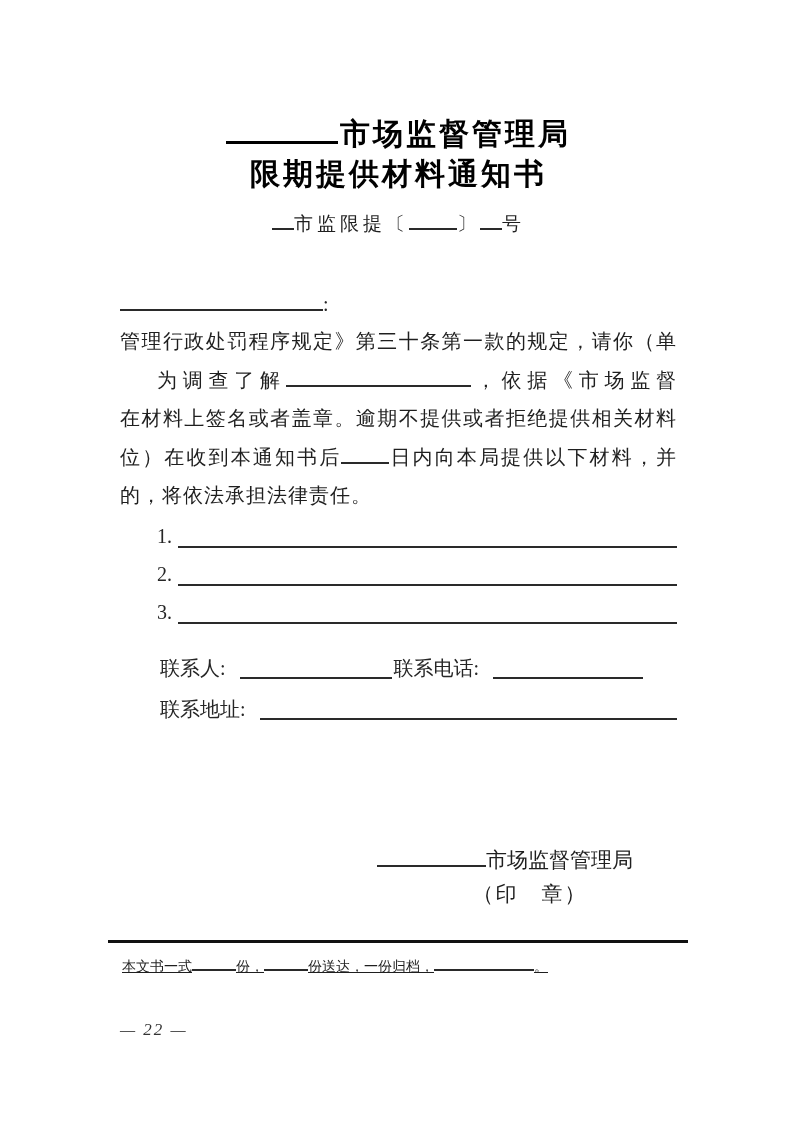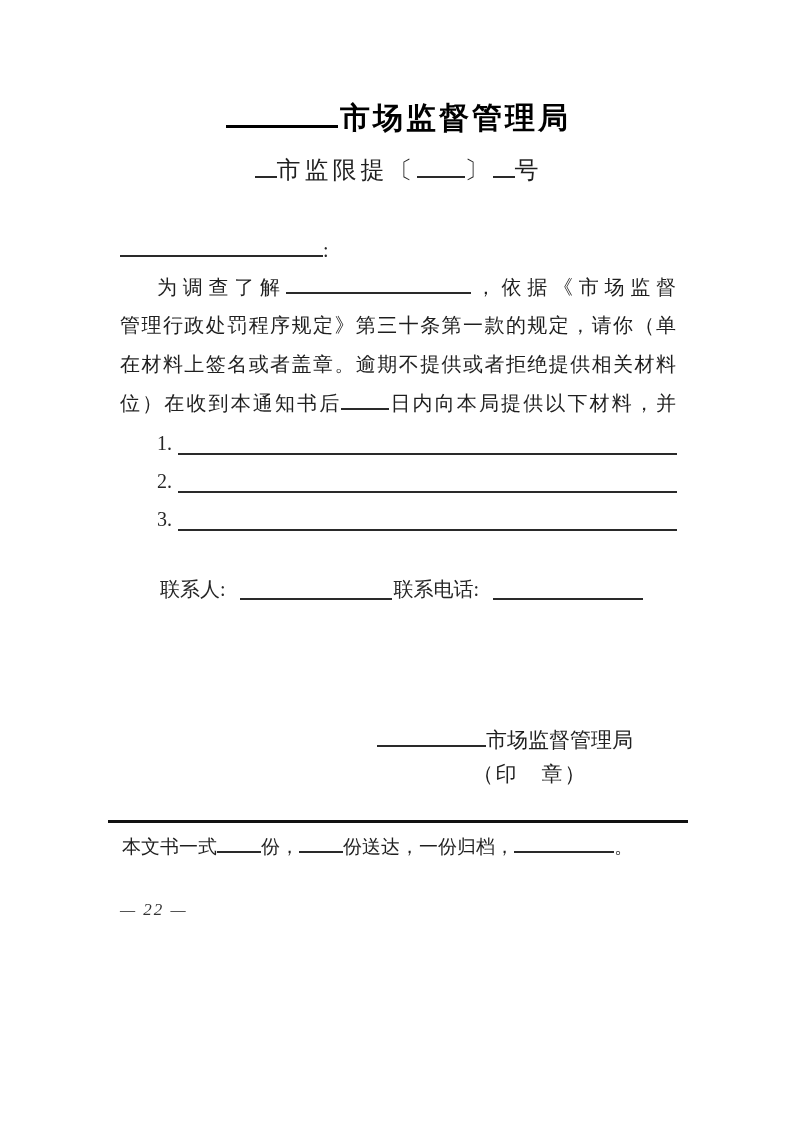--- a/index.html
+++ b/index.html
@@ -5,21 +5,21 @@
   * { margin:0; padding:0; box-sizing:border-box; }
   html,body { background:#ffffff; }
   body {
     width:793px; height:1122px;
     font-family:"Liberation Serif","DejaVu Serif",serif;
     color:#262626;
   }
   .page {
     position:relative;
     width:793px; height:1122px;
-    padding:0 116px 0 120px;
+    padding:16px 116px 0 120px;
     background:#ffffff;
     overflow:hidden;
   }
   
   .blank {
     display:inline-block;
     height:0.95em;
     border-bottom:2px solid #2a2a2a;
     vertical-align:baseline;
   }
@@ -29,21 +29,21 @@
   .fill{flex:1 1 auto;}
   
   .title-line1, .title-line2 {
     font-size:30px; line-height:40px; font-weight:bold;
     color:#000; text-align:center; letter-spacing:3px;
   }
   .title-line1 { margin-top:98px; }
   .title-blank { width:112px; border-bottom:3px solid #000; height:0.85em; margin-right:2px; }
   
   .doc-no {
-    margin-top:17px; font-size:24px; line-height:26px;
+    margin-top:17px; font-size:19px; line-height:26px;
     text-align:center; letter-spacing:4px; color:#1f1f1f;
   }
   
   .salutation { margin-top:52px; font-size:20px; line-height:30px; }
   
   .body-para { margin-top:3px; font-size:20px; color:#1f1f1f; }
   .bline {
     line-height:38.6px;
     text-align:justify;
     text-align-last:justify;
@@ -57,64 +57,66 @@
     display:flex; align-items:flex-end;
     line-height:38px; padding-left:37px;
   }
   .items .num { flex:0 0 auto; padding-right:6px; }
   .items .blank { margin-bottom:7px; }
   
   .contact-line {
     display:flex; align-items:flex-end;
     font-size:20px; line-height:30px; padding-left:40px;
   }
-  .contact-line.person { margin-top:36px; }
+  .contact-line.person { margin-top:22px; }
   .contact-line.address { margin-top:11px; }
   .contact-line .lbl { flex:0 0 auto; }
   .contact-line .blank { margin-bottom:4px; margin-left:14px; }
   .contact-line .lbl.second { margin-left:2px;font-family:Liberation Serif, serif; }
   
   .signature {
     margin:119px 44px 0 auto;
     width:max-content;
     font-size:21px; line-height:34px; color:#1f1f1f;
     text-align:center;
   }
   .sig-line1 { text-align:left; }
   .sig-seal, .sig-date { padding-left:50px; letter-spacing:2px; }
   
   .footer-rule {
     margin:29px 0 0 -12px;
     width:580px; height:3px; background:#111;
   }
   .footer-note {
     margin-top:11px; margin-left:2px;
-    font-size:19px; line-height:26px; color:#1f1f1f;
+    font-size:14px; line-height:26px; color:#1f1f1f;text-decoration:underline;
   }
   .page-num {
     margin-top:40px; font-size:17px; letter-spacing:2px; color:#333;font-style:italic;
   }
 </style>
 </head>
 <body>
 
 <div class="page">
 
   <h1 class="title-line1"><span class="blank title-blank"></span><span>市场监督管理局</span></h1>
 
+  <h1 class="title-line2">限期提供材料通知书</h1>
 
   <div class="doc-no"><span class="blank w22"></span><span>市监限提〔</span><span class="blank w48"></span><span>〕</span><span class="blank w22"></span><span>号</span></div>
 
   <div class="salutation"><span class="blank w203"></span><span>:</span></div>
 
   <div class="body-para">
+    <div class="bline">管理行政处罚程序规定》第三十条第一款的规定，请你（单</div>
     <div class="bline first"><span>为调查了解</span><span class="blank w185"></span><span>，依据《市场监督</span></div>
-    <div class="bline">管理行政处罚程序规定》第三十条第一款的规定，请你（单</div>
     <div class="bline">在材料上签名或者盖章。逾期不提供或者拒绝提供相关材料</div>
     <div class="bline"><span>位）在收到本通知书后</span><span class="blank w48"></span><span>日内向本局提供以下材料，并</span></div>
+    <div class="bline last">的，将依法承担法律责任。</div>
   </div>
 
   <ol class="items">
     <li>
         <span class="num">1.</span>
         <span class="blank fill"></span>
       </li>
     <li>
         <span class="num">2.</span>
         <span class="blank fill"></span>
@@ -125,20 +127,24 @@
       </li>
   </ol>
 
   <div class="contact-line person">
       <span class="lbl">联系人:</span>
       <span class="blank w152"></span>
       <span class="lbl second">联系电话:</span>
       <span class="blank w150"></span>
     </div>
 
+  <div class="contact-line address">
+      <span class="lbl">联系地址:</span>
+      <span class="blank fill"></span>
+    </div>
 
   <div class="signature">
     <div class="sig-line1"><span class="blank w109"></span><span>市场监督管理局</span></div>
     <div class="sig-seal">（印　章）</div>
   </div>
 
   <div class="footer-rule"></div>
 
   <div class="footer-note"><span>本文书一式</span><span class="blank w44"></span><span>份，</span><span class="blank w44"></span><span>份送达，一份归档，</span><span class="blank w100"></span><span>。</span></div>
 

